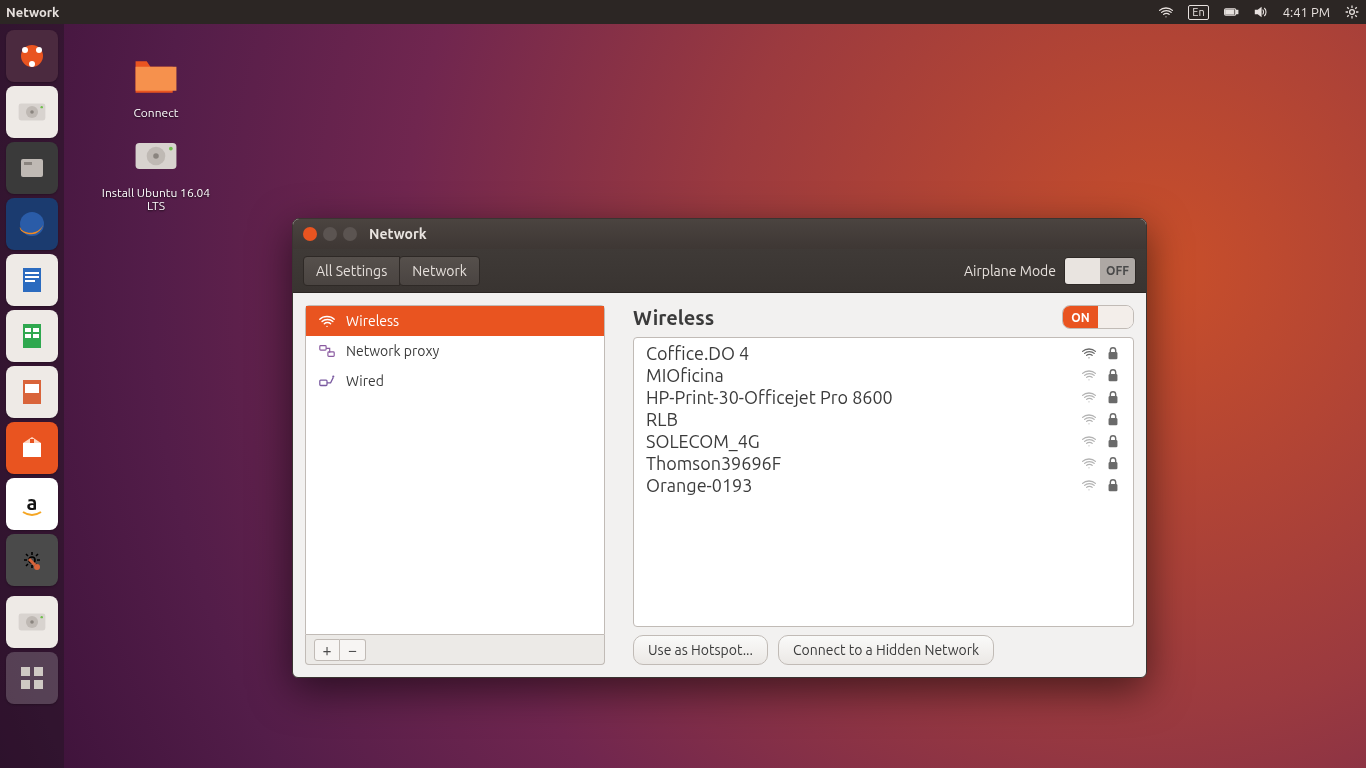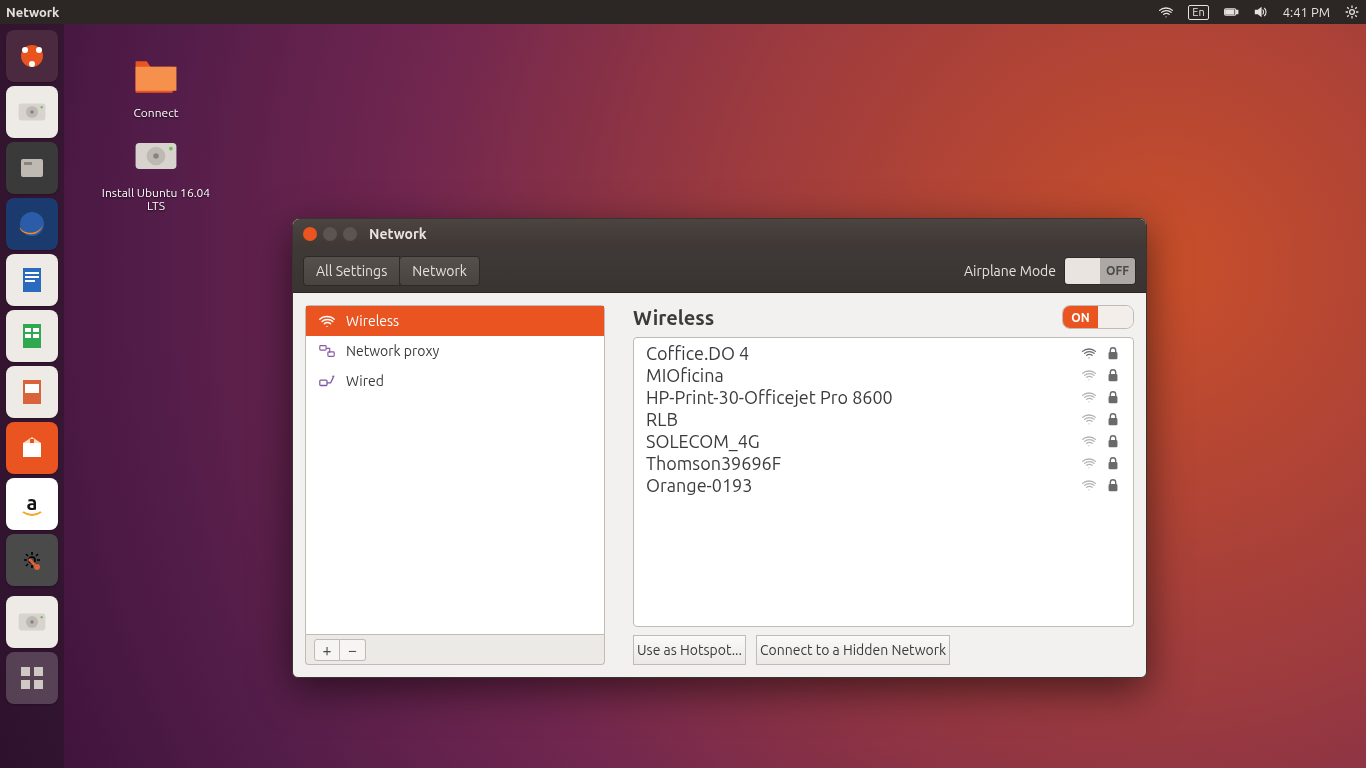--- a/index.html
+++ b/index.html
@@ -127,21 +127,21 @@
 .net-row {
   height: 22px; display: flex; align-items: center; padding: 0 12px;
   font-size: 18px; color: #3b3b3b;
 }
 .net-row .nm { flex: 1; }
 .sig, .lock { width: 16px; height: 16px; margin-left: 8px; color: #6a6a6a; }
 
 #detail-footer { display: flex; gap: 10px; }
 .gbtn {
   background: linear-gradient(#fafaf9,#ebe8e5); border: 1px solid #c1bbb6;
-  border-radius: 0; padding: 6px 3px; font-size: 14px; color: #3b3b3b;
+  border-radius: 10px; padding: 6px 14px; font-size: 14px; color: #3b3b3b;
 }
 </style>
 </head>
 <body>
 
 <svg width="0" height="0" style="position:absolute">
   <defs>
     <g id="i-wifi">
         <path d="M2 8c4-4 12-4 16 0M4.5 10.5c3-3 9-3 12 0M7 13c1.8-1.8 5.2-1.8 7 0M10 16h0" stroke="currentColor" stroke-width="1.6" fill="none" stroke-linecap="round"></path>
       </g>

